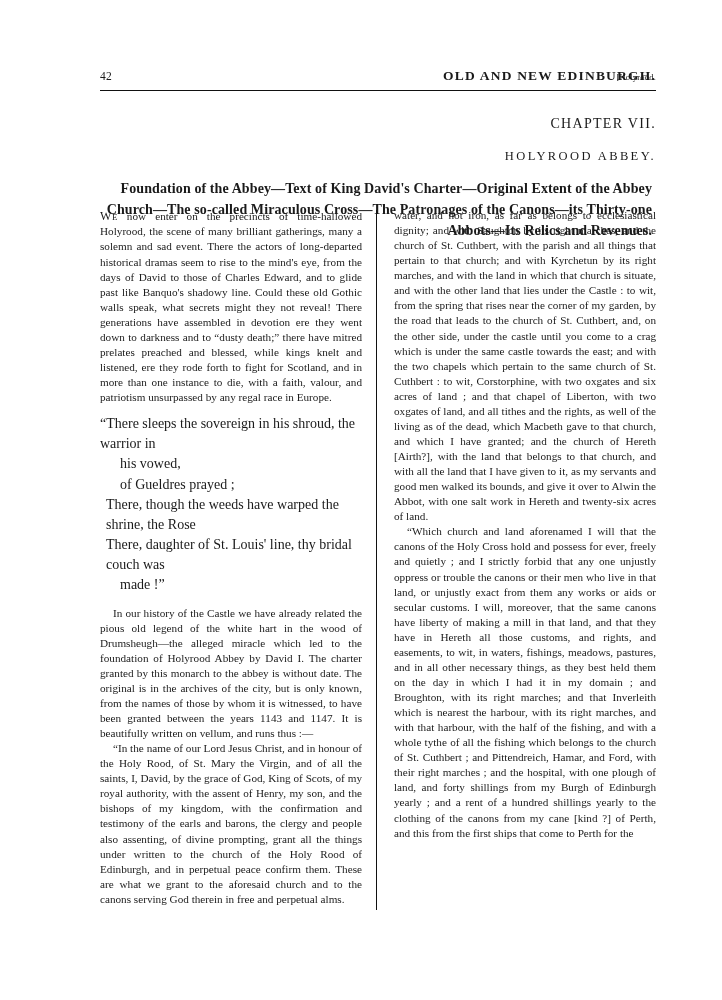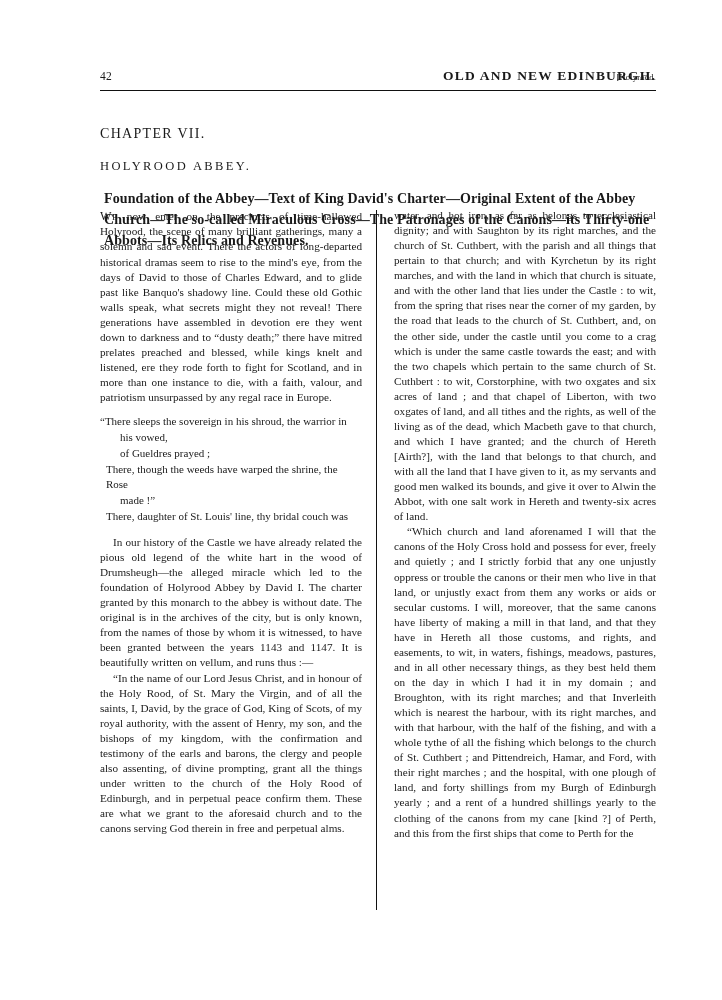--- a/index.html
+++ b/index.html
@@ -61,23 +61,23 @@
     top: 90px;
     width: 556px;
     height: 0;
     border-top: 1.6px solid #111;
   }
 
   
   .chapter-block {
     position: absolute;
     left: 100px;
-    top: 126px;
+    top: 116px;
     width: 556px;
-    text-align: left;
+    text-align: right;
   }
   .chapter-number {
     font-size: 14px;
     letter-spacing: 1.3px;
     margin-bottom: 17px;
   }
   .chapter-title {
     font-size: 12.5px;
     letter-spacing: 2.4px;
     margin-bottom: 14px;
@@ -122,21 +122,21 @@
   }
   p.noindent { text-indent: 0; }
   p + p { margin-top: 0; }
   .smallcaps-first {
     font-variant: small-caps;
     font-size: 12.2px;
     letter-spacing: 0.4px;
   }
   
   .verse {
-    font-size: 11px;
+    font-size: 14px;
     line-height: 1.44;
     margin: 9px 0 10px 0;
     text-align: left;
   }
   .verse .v-line {
     text-indent: 0;
     padding-left: 6px;
   }
   .verse .v-line.cont {
     padding-left: 20px;
@@ -167,22 +167,22 @@
     <div class="col-rule"></div>
 
     <div class="col col-left">
       <p class="noindent"><span class="smallcaps-first">We</span><span> now enter on the precincts of time-hallowed Holyrood, the scene of many brilliant gatherings, many a solemn and sad event. There the actors of long-departed historical dramas seem to rise to the mind's eye, from the days of David to those of Charles Edward, and to glide past like Banquo's shadowy line. Could these old Gothic walls speak, what secrets might they not reveal! There generations have assembled in devotion ere they went down to darkness and to “dusty death;” there have mitred prelates preached and blessed, while kings knelt and listened, ere they rode forth to fight for Scotland, and in more than one instance to die, with a faith, valour, and patriotism unsurpassed by any regal race in Europe.</span></p>
 
       <div class="verse">
         <div class="v-line first">“There sleeps the sovereign in his shroud, the warrior in</div>
         <div class="v-line cont">his vowed,</div>
         <div class="v-line cont">of Gueldres prayed ;</div>
         <div class="v-line">There, though the weeds have warped the shrine, the Rose</div>
+        <div class="v-line">There, daughter of St. Louis' line, thy bridal couch was</div>
         <div class="v-line cont">made !”</div>
-        <div class="v-line">There, daughter of St. Louis' line, thy bridal couch was</div>
       </div>
 
       <p>In our history of the Castle we have already related the pious old legend of the white hart in the wood of Drumsheugh—the alleged miracle which led to the foundation of Holyrood Abbey by David I. The charter granted by this monarch to the abbey is without date. The original is in the archives of the city, but is only known, from the names of those by whom it is witnessed, to have been granted between the years 1143 and 1147. It is beautifully written on vellum, and runs thus :—</p>
       <p>“In the name of our Lord Jesus Christ, and in honour of the Holy Rood, of St. Mary the Virgin, and of all the saints, I, David, by the grace of God, King of Scots, of my royal authority, with the assent of Henry, my son, and the bishops of my kingdom, with the confirmation and testimony of the earls and barons, the clergy and people also assenting, of divine prompting, grant all the things under written to the church of the Holy Rood of Edinburgh, and in perpetual peace confirm them. These are what we grant to the aforesaid church and to the canons serving God therein in free and perpetual alms.</p>
     </div>
 
     <div class="col col-right">
       <p class="noindent">water, and hot iron, as far as belongs to ecclesiastical dignity; and with Saughton by its right marches, and the church of St. Cuthbert, with the parish and all things that pertain to that church; and with Kyrchetun by its right marches, and with the land in which that church is situate, and with the other land that lies under the Castle : to wit, from the spring that rises near the corner of my garden, by the road that leads to the church of St. Cuthbert, and, on the other side, under the castle until you come to a crag which is under the same castle towards the east; and with the two chapels which pertain to the same church of St. Cuthbert : to wit, Corstorphine, with two oxgates and six acres of land ; and that chapel of Liberton, with two oxgates of land, and all tithes and the rights, as well of the living as of the dead, which Macbeth gave to that church, and which I have granted; and the church of Hereth [Airth?], with the land that belongs to that church, and with all the land that I have given to it, as my servants and good men walked its bounds, and give it over to Alwin the Abbot, with one salt work in Hereth and twenty-six acres of land.</p>
       <p>“Which church and land aforenamed I will that the canons of the Holy Cross hold and possess for ever, freely and quietly ; and I strictly forbid that any one unjustly oppress or trouble the canons or their men who live in that land, or unjustly exact from them any works or aids or secular customs. I will, moreover, that the same canons have liberty of making a mill in that land, and that they have in Hereth all those customs, and rights, and easements, to wit, in waters, fishings, meadows, pastures, and in all other necessary things, as they best held them on the day in which I had it in my domain ; and Broughton, with its right marches; and that Inverleith which is nearest the harbour, with its right marches, and with that harbour, with the half of the fishing, and with a whole tythe of all the fishing which belongs to the church of St. Cuthbert ; and Pittendreich, Hamar, and Ford, with their right marches ; and the hospital, with one plough of land, and forty shillings from my Burgh of Edinburgh yearly ; and a rent of a hundred shillings yearly to the clothing of the canons from my cane [kind ?] of Perth, and this from the first ships that come to Perth for the</p>
     </div>

